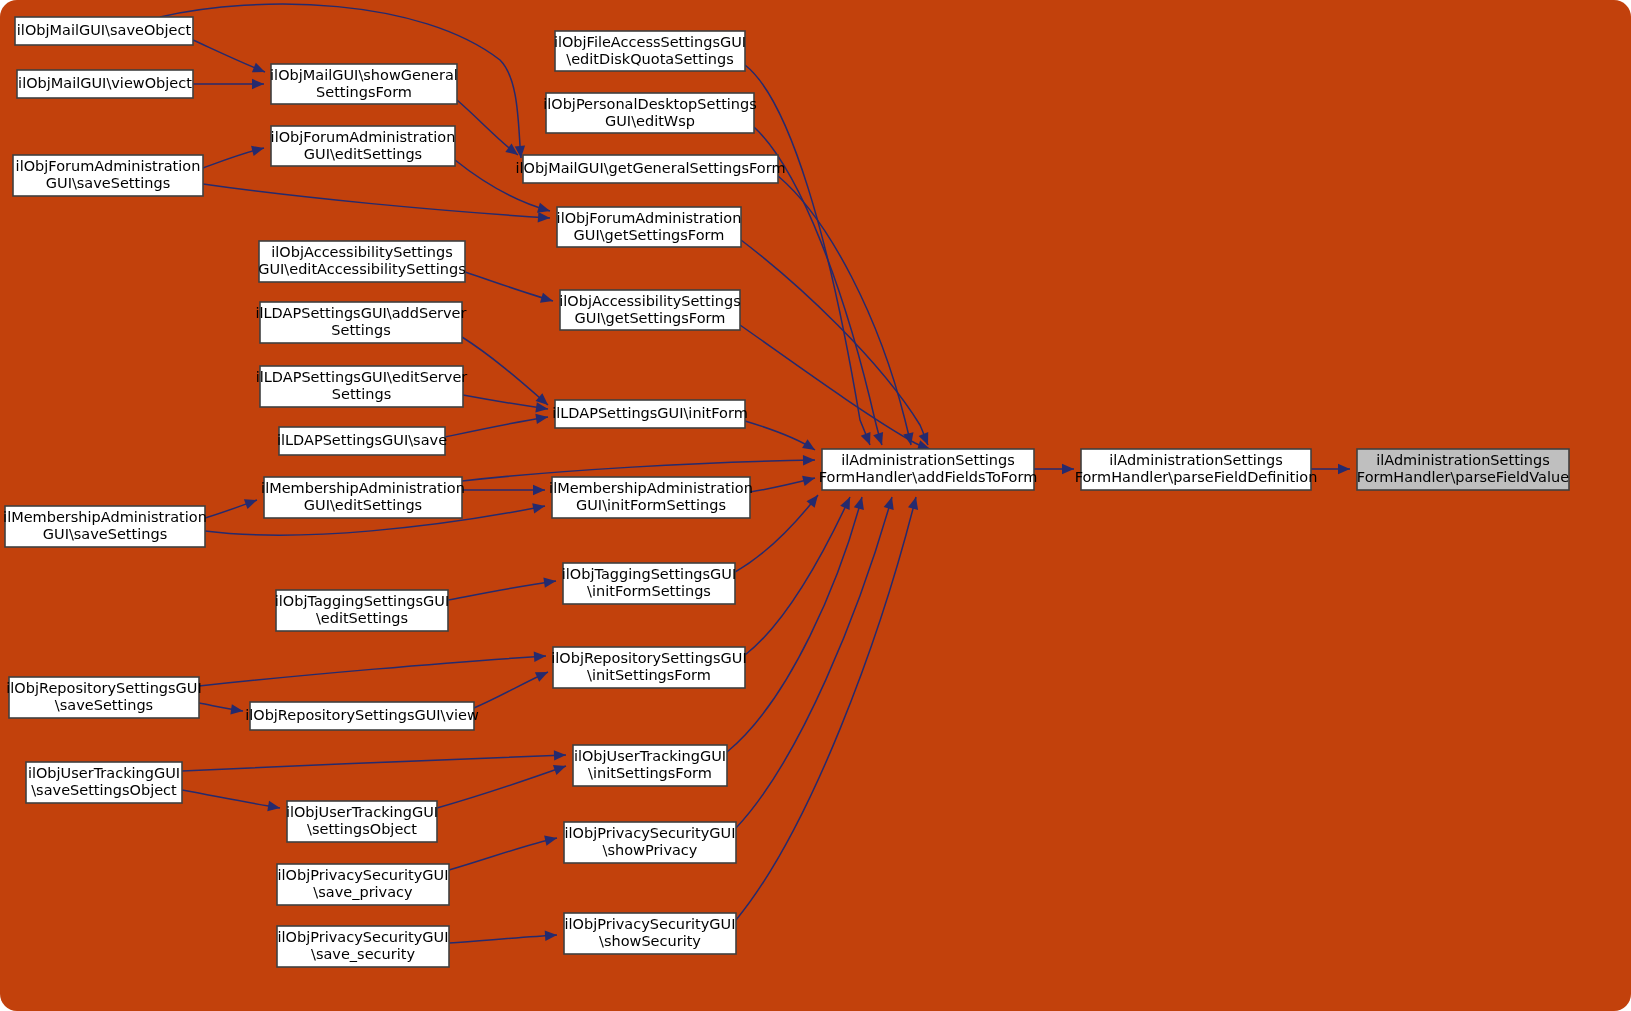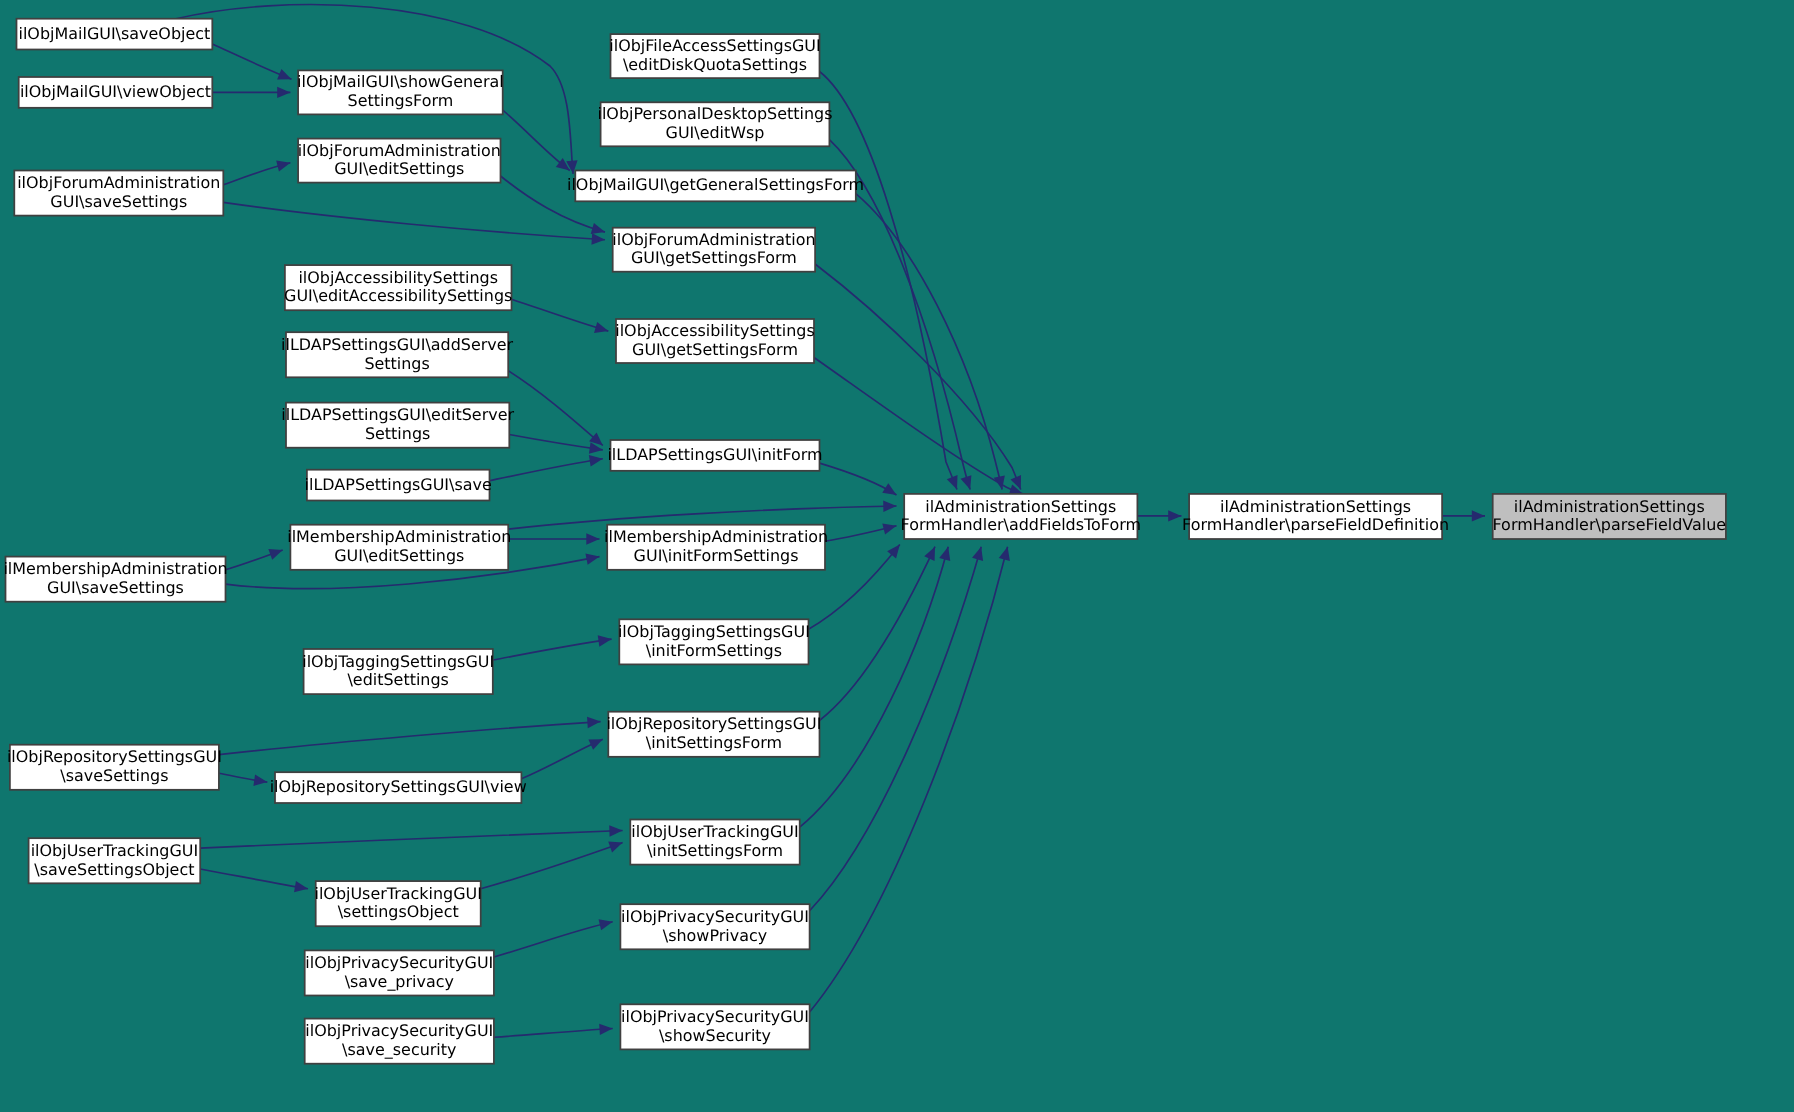--- a/index.html
+++ b/index.html
@@ -4,23 +4,24 @@
 <style>
   html, body {
     margin: 0;
     padding: 0;
     background: #ffffff;
   }
   #canvas {
     position: relative;
     width: 1631px;
     height: 1011px;
-    background: #0f766e;
+    background: #c2410c;
     overflow: hidden;
     font-family: "DejaVu Sans", "Liberation Sans", sans-serif;
+    border-radius: 17px;
   }
   svg#graph {
     position: absolute;
     left: 0;
     top: 0;
     width: 1631px;
     height: 1011px;
   }
   .node-box {
     fill: #ffffff;

